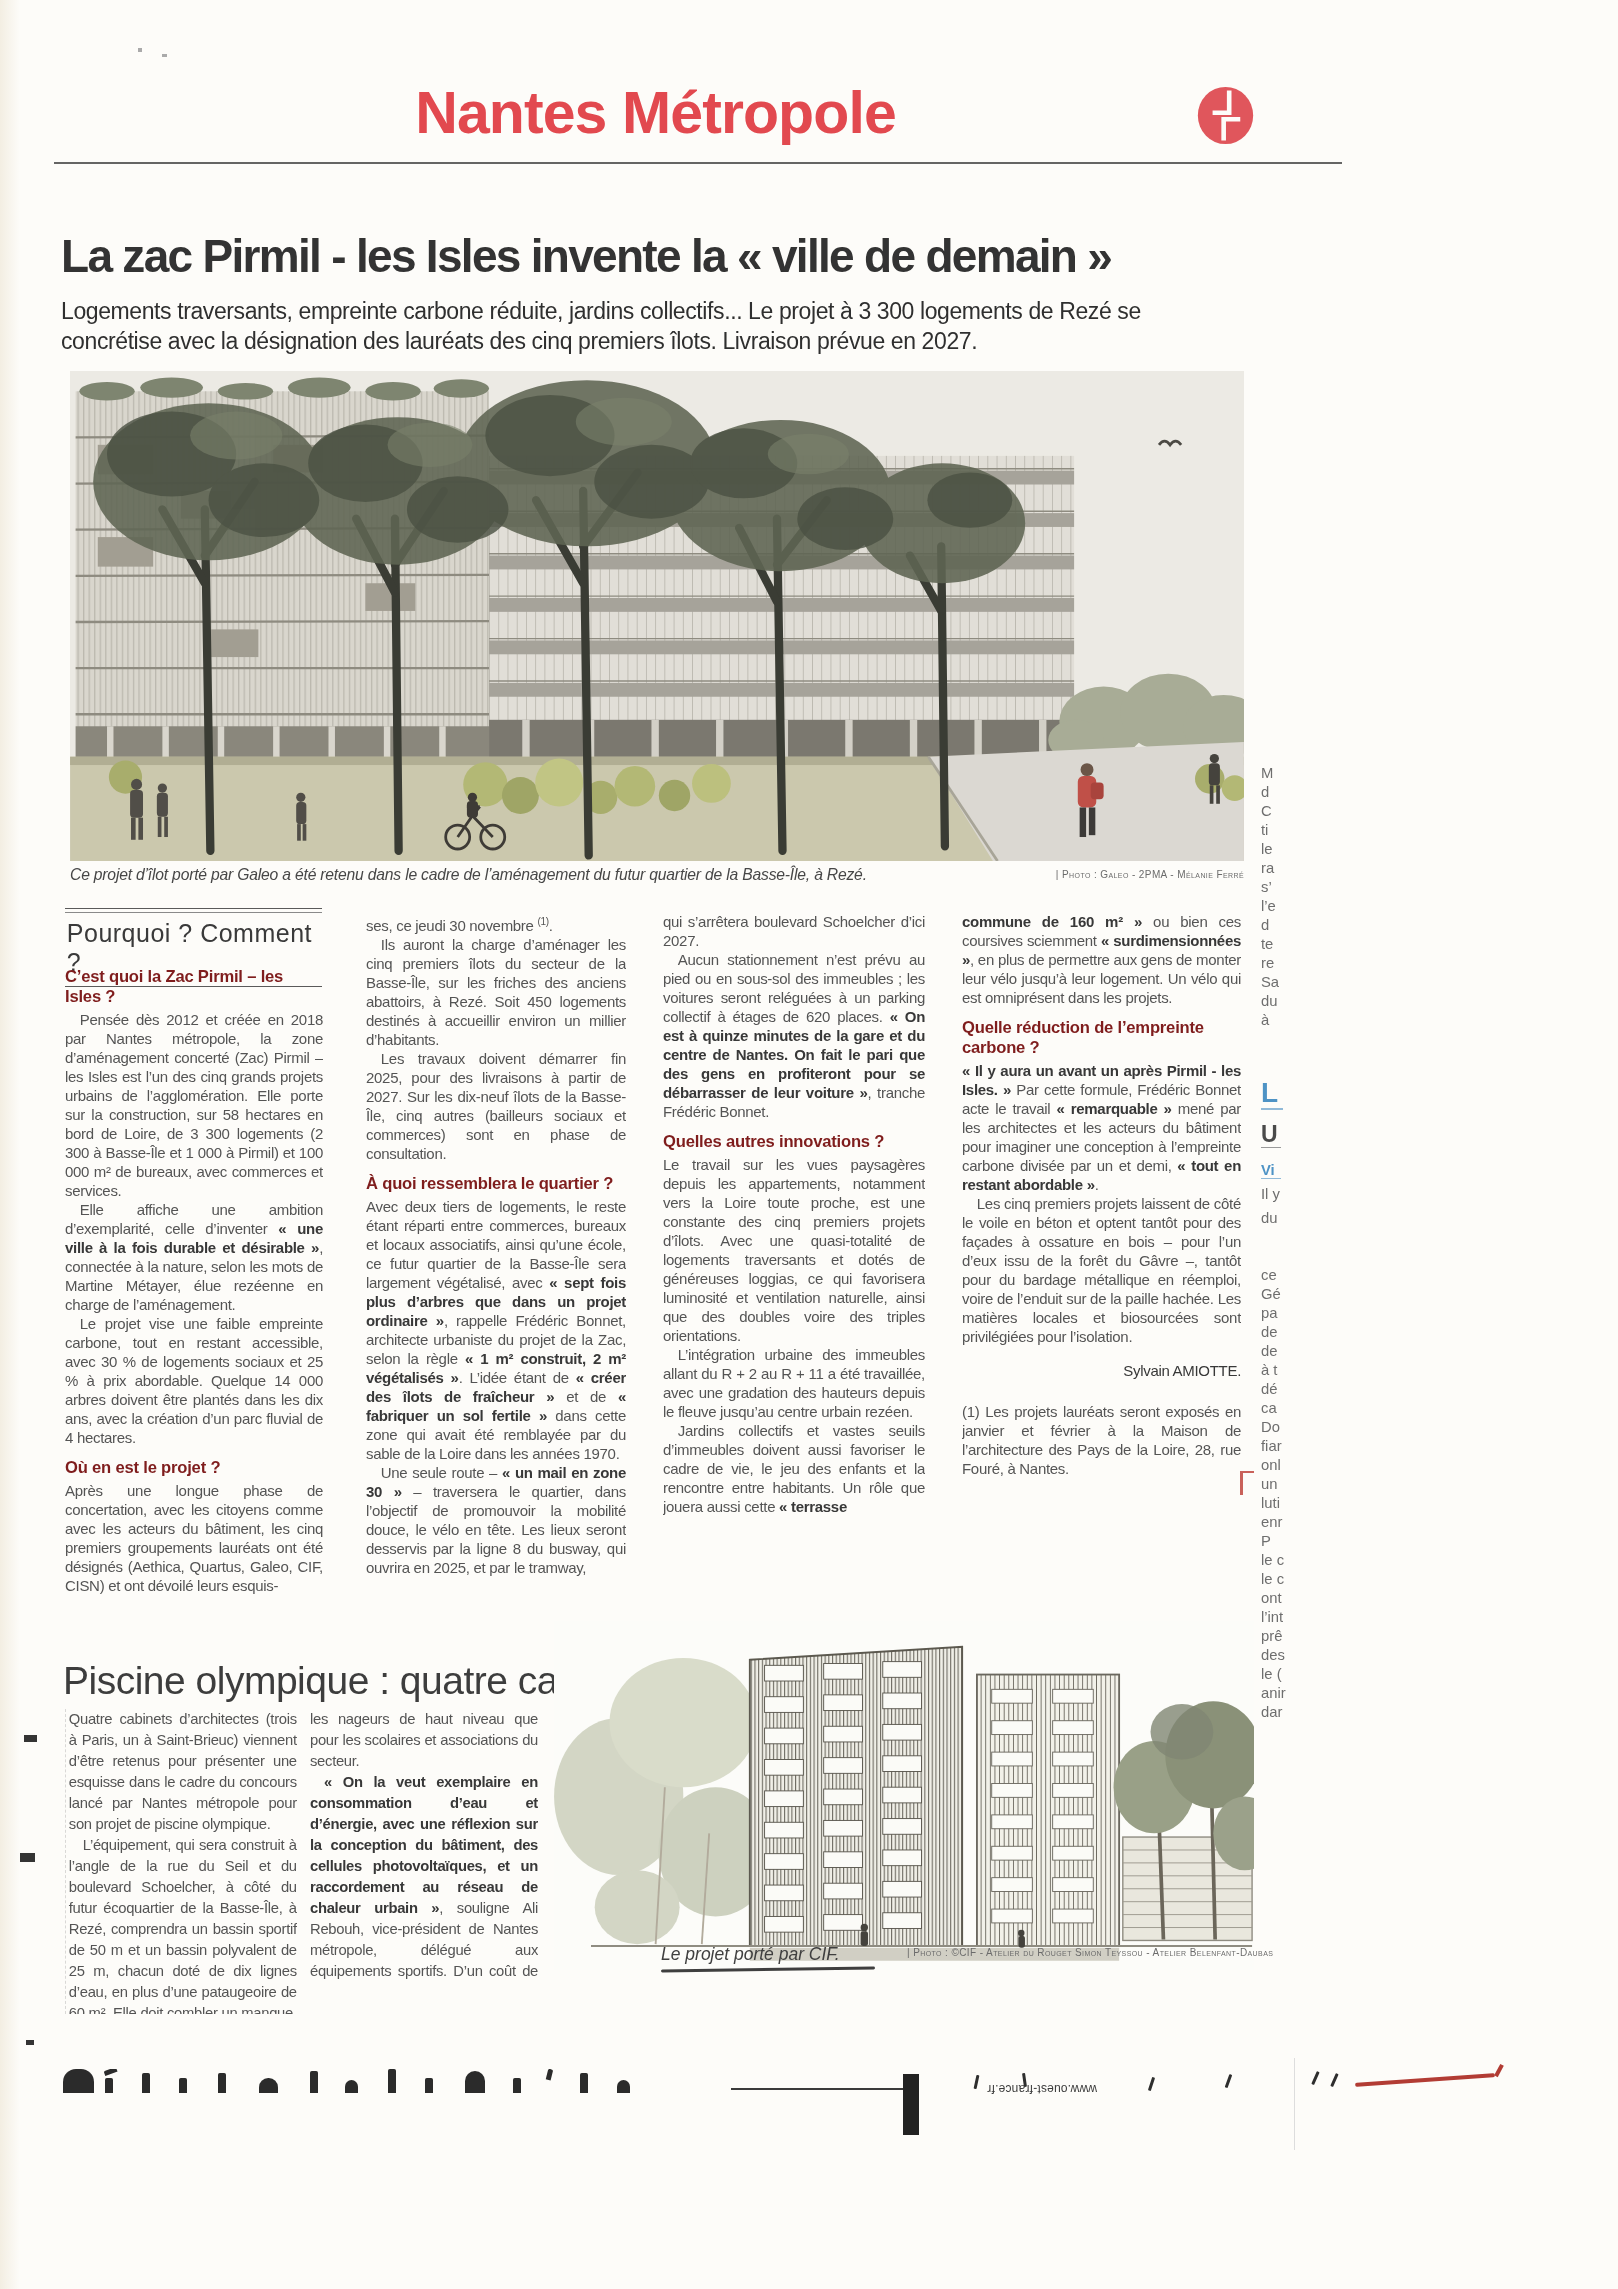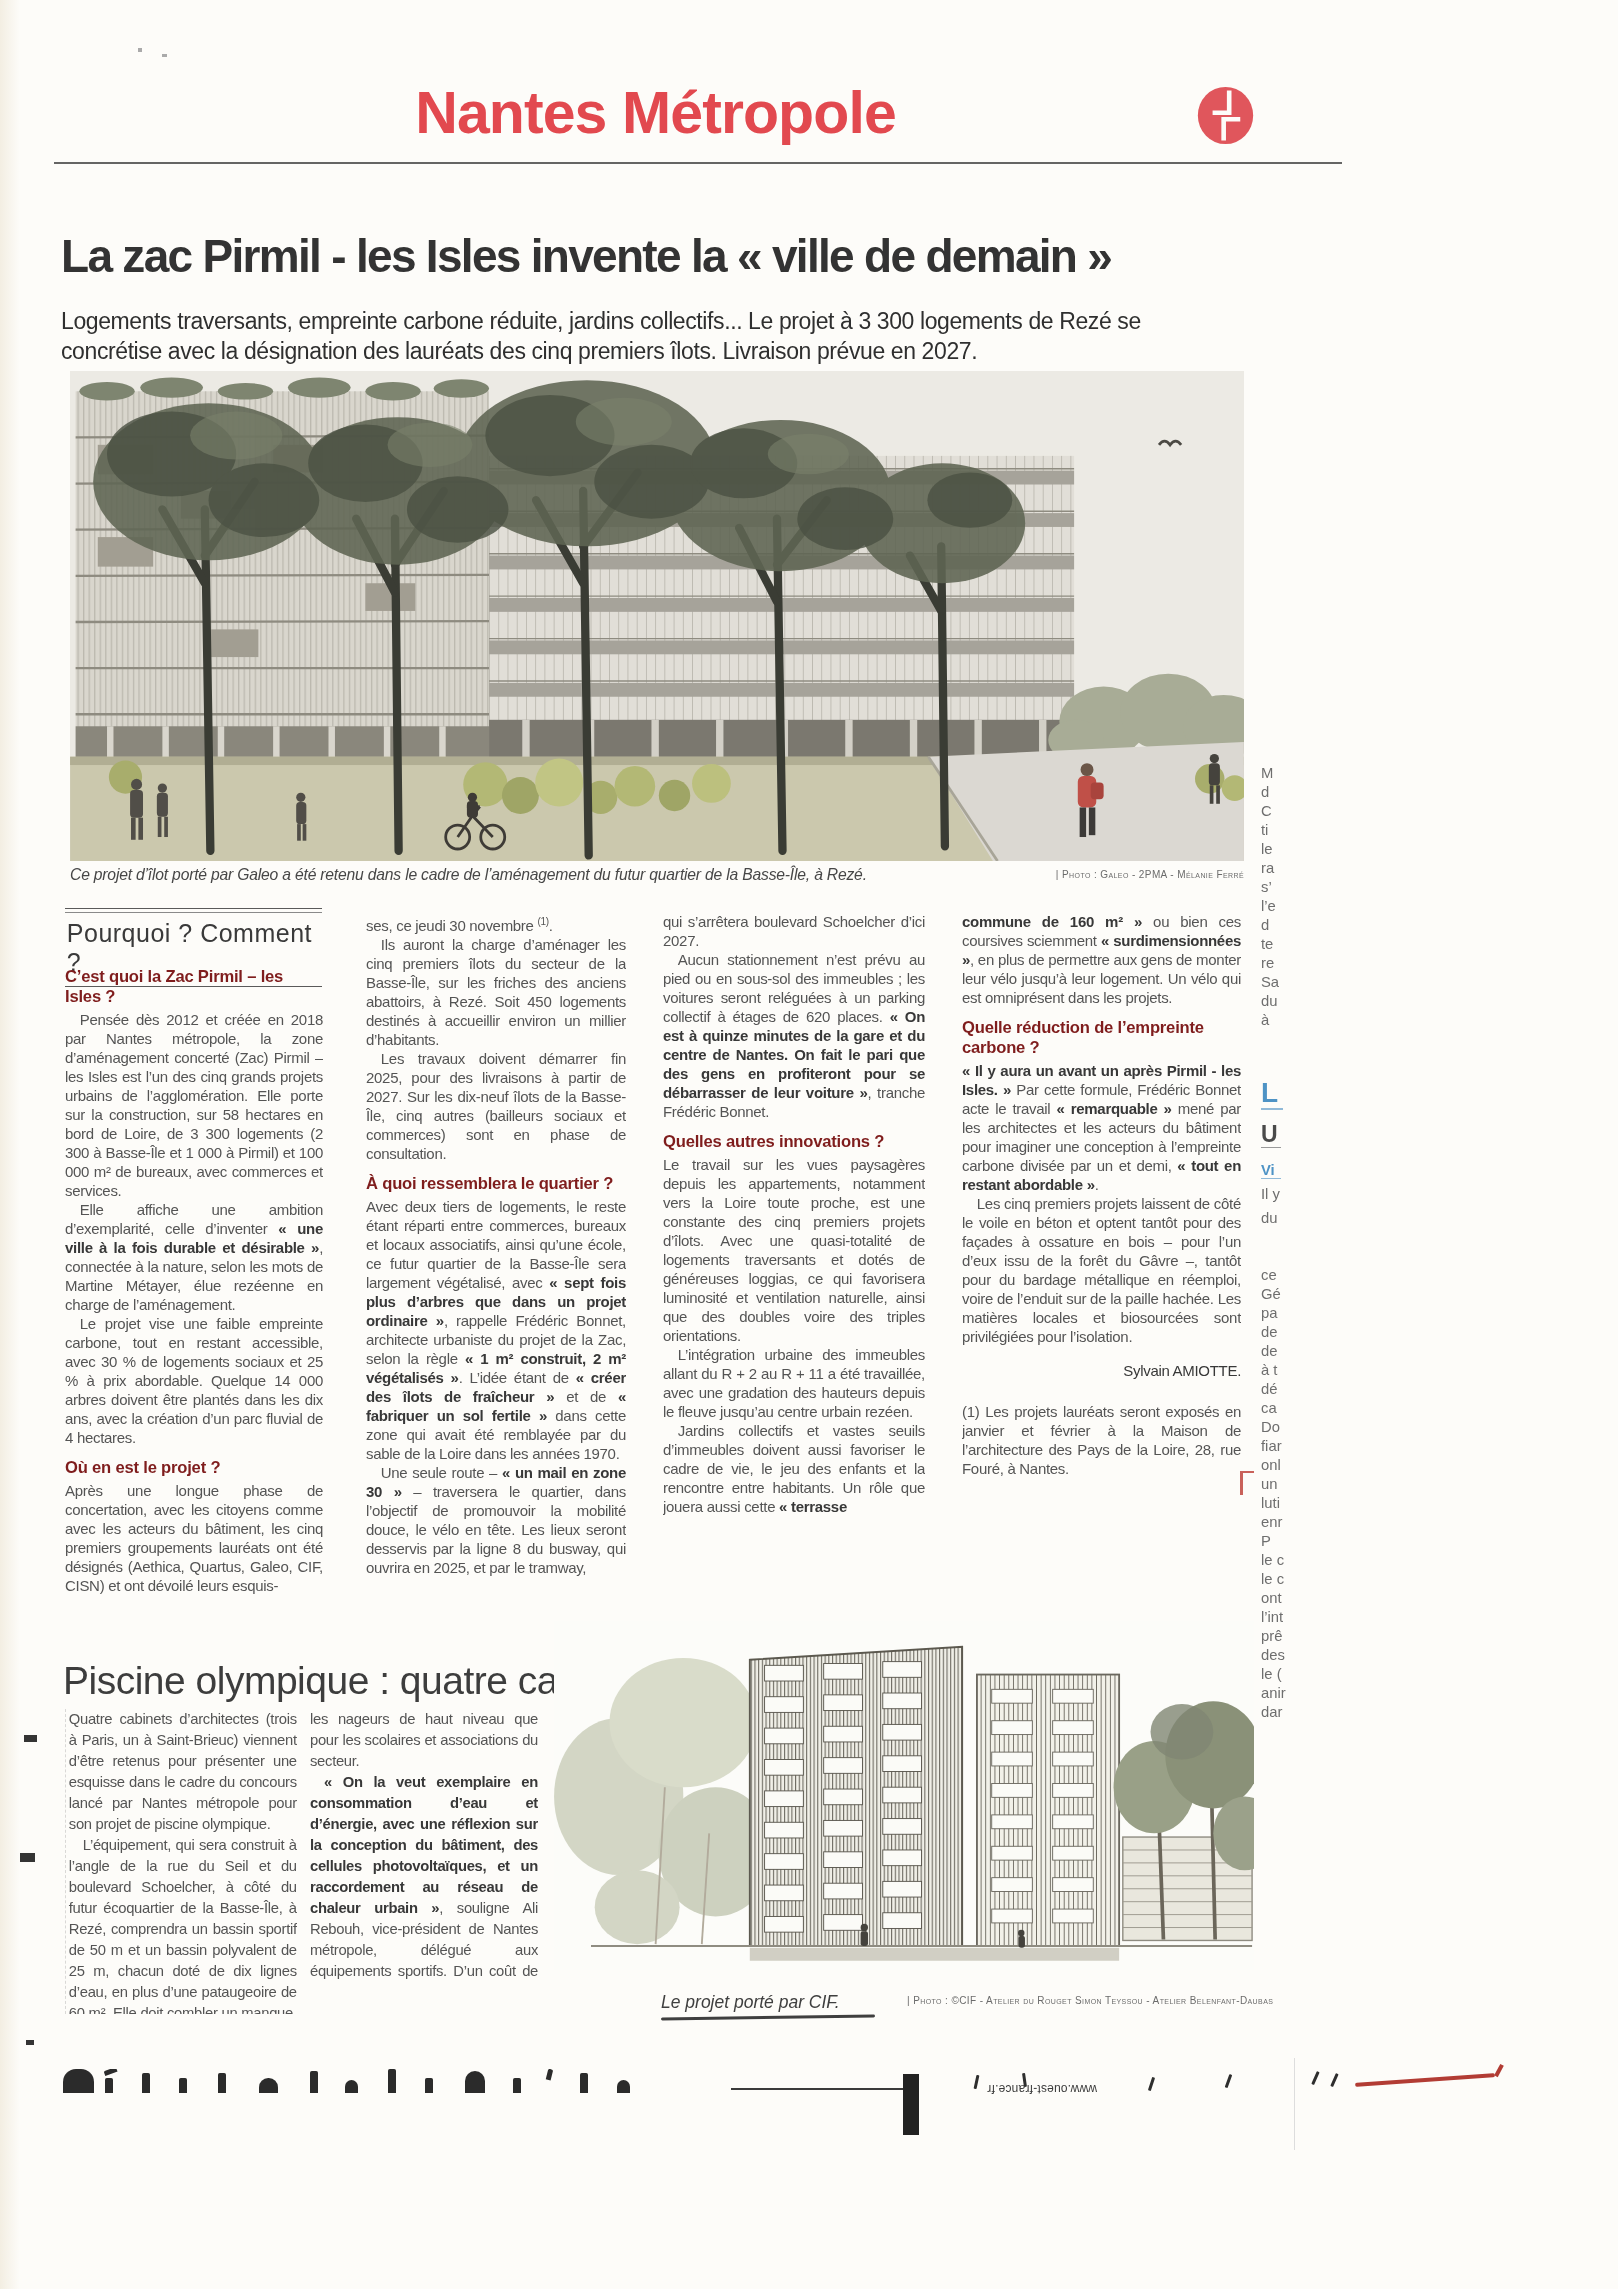--- a/index.html
+++ b/index.html
@@ -11,21 +11,21 @@
   
   .masthead-title{position:absolute;left:0;top:79px;width:1311px;text-align:center;
         font-size:59px;font-weight:bold;color:#e2494f;letter-spacing:-0.9px;}
   .of-logo{position:absolute;left:1196px;top:85px;width:59px;height:61px;}
   .masthead-rule{position:absolute;left:54px;top:162px;width:1288px;height:1.8px;background:#4a4a4a;opacity:.85;}
   .speck{position:absolute;background:#aaa;}
 
   
   .headline{position:absolute;left:61px;top:229px;width:1227px;font-size:46px;font-weight:bold;
         color:#333;letter-spacing:-1.7px;white-space:nowrap;}
-  .lede{position:absolute;left:61px;top:307px;width:1117px;font-size:23px;line-height:29.5px;
+  .lede{position:absolute;left:61px;top:297px;width:1117px;font-size:23px;line-height:29.5px;
         color:#2f2f2f;letter-spacing:-0.4px;}
   .main-photo{position:absolute;left:70px;top:371px;width:1174px;height:490px;background:#eceae4;}
   .caption-row{position:absolute;left:70px;top:866px;width:1174px;display:flex;justify-content:space-between;align-items:flex-start;}
   .caption{font-style:italic;font-size:15.7px;color:#474747;letter-spacing:-0.2px;}
   .credit{font-size:10px;color:#6b6b6b;font-variant:small-caps;letter-spacing:0.4px;white-space:nowrap;margin-top:2.8px;padding-left:32px;}
 
   
   .pq-box{position:absolute;left:65px;top:908px;width:257px;}
   .pq-line{height:0;border-top:1.4px solid #5a5a5a;}
   .pq-line2{height:0;border-top:0.9px solid #8a8a8a;margin-top:2.8px;}
@@ -62,21 +62,21 @@
   .a2-headline{position:absolute;left:63px;top:1659px;font-size:39px;font-weight:400;color:#3d3d3d;
         letter-spacing:-0.5px;white-space:nowrap;}
   .a2col{position:absolute;top:1709px;font-size:14.8px;line-height:21px;text-align:justify;
         letter-spacing:-0.3px;color:#545454;overflow:hidden;}
   .a2col p{margin:0;text-indent:14px;}
   .a2col p.noindent{text-indent:0;}
   .a2col b{color:#383838;}
   .a2col1{left:65px;width:228px;height:305px;border-left:0.9px dashed rgba(150,150,150,.35);padding-left:2.8px;}
   .a2col2{left:310px;width:228px;height:277px;}
   .photo2{position:absolute;left:554px;top:1621px;width:700px;height:349px;background:#fcfcf9;}
-  .caption2-row{position:absolute;left:661px;top:1992px;width:591px;display:flex;justify-content:space-between;align-items:flex-start;}
+  .caption2-row{position:absolute;left:661px;top:1944px;width:591px;display:flex;justify-content:space-between;align-items:flex-start;}
   .caption2{font-style:italic;font-size:17.5px;color:#3f3f3f;}
   .hand-line{width:214px;height:2.8px;background:#3f3f3f;border-radius:1.8px;transform:rotate(-0.8deg);margin-top:2.8px;}
 
   
   .margin-dot{position:absolute;background:#343434;}
   .red-mark{position:absolute;left:1240px;top:1471px;width:11px;height:22px;
         border-left:3.7px solid #c0463f;border-top:2.8px solid #c0463f;opacity:.85;}
   .cutoff{position:absolute;top:2069px;height:28px;overflow:hidden;}
   .ct{position:absolute;background:#2b2b2b;border-radius:1.8px 1.8px 0 0;}
   .tick{position:absolute;width:2.8px;height:14px;background:#2e2e2e;border-radius:0.9px;}

